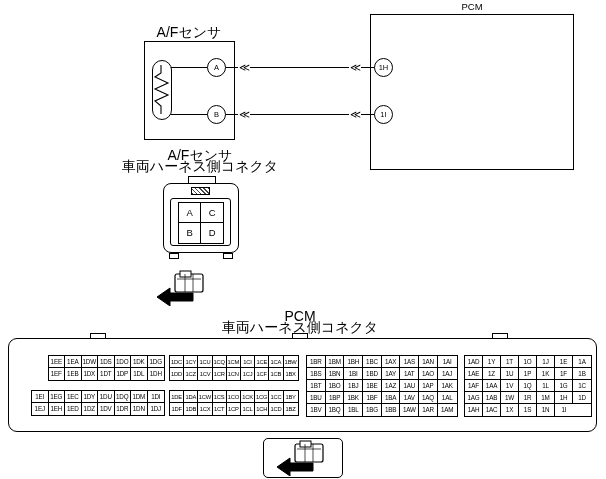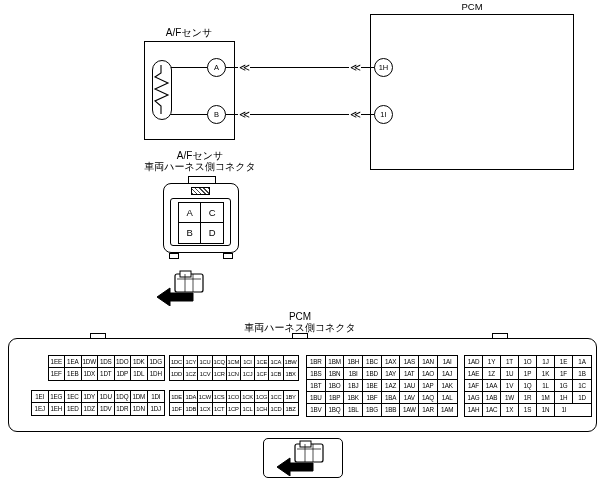--- a/index.html
+++ b/index.html
@@ -1,21 +1,21 @@
 <!DOCTYPE html>
 <html><head>
 <meta charset="utf-8">
 <style>
   html,body{margin:0;padding:0;}
   body{
     width:606px;height:479px;position:relative;background:#fff;color:#000;
     font-family:"Liberation Sans","DejaVu Sans",sans-serif;overflow:hidden;
   }
   .abs{position:absolute;}
-  .lbl{font-size:10px;text-align:center;line-height:11px;}
+  .lbl{font-size:14px;text-align:center;line-height:11px;}
   .box{border:1.4px solid #000;background:#fff;box-sizing:border-box;}
   .wire{height:1.2px;background:#000;}
   .term{
     width:19px;height:19px;border:1px solid #000;border-radius:50%;background:#fff;
     font-size:7.5px;line-height:17px;text-align:center;box-sizing:border-box;z-index:3;
   }
   .chev{font-size:10.5px;line-height:11px;background:#fff;padding:0 1px;z-index:2;
         font-family:"DejaVu Sans",sans-serif;letter-spacing:-1px;}
   
   .pill{width:20px;height:60px;border:1.3px solid #000;border-radius:10px;background:#fff;box-sizing:border-box;z-index:2;}

